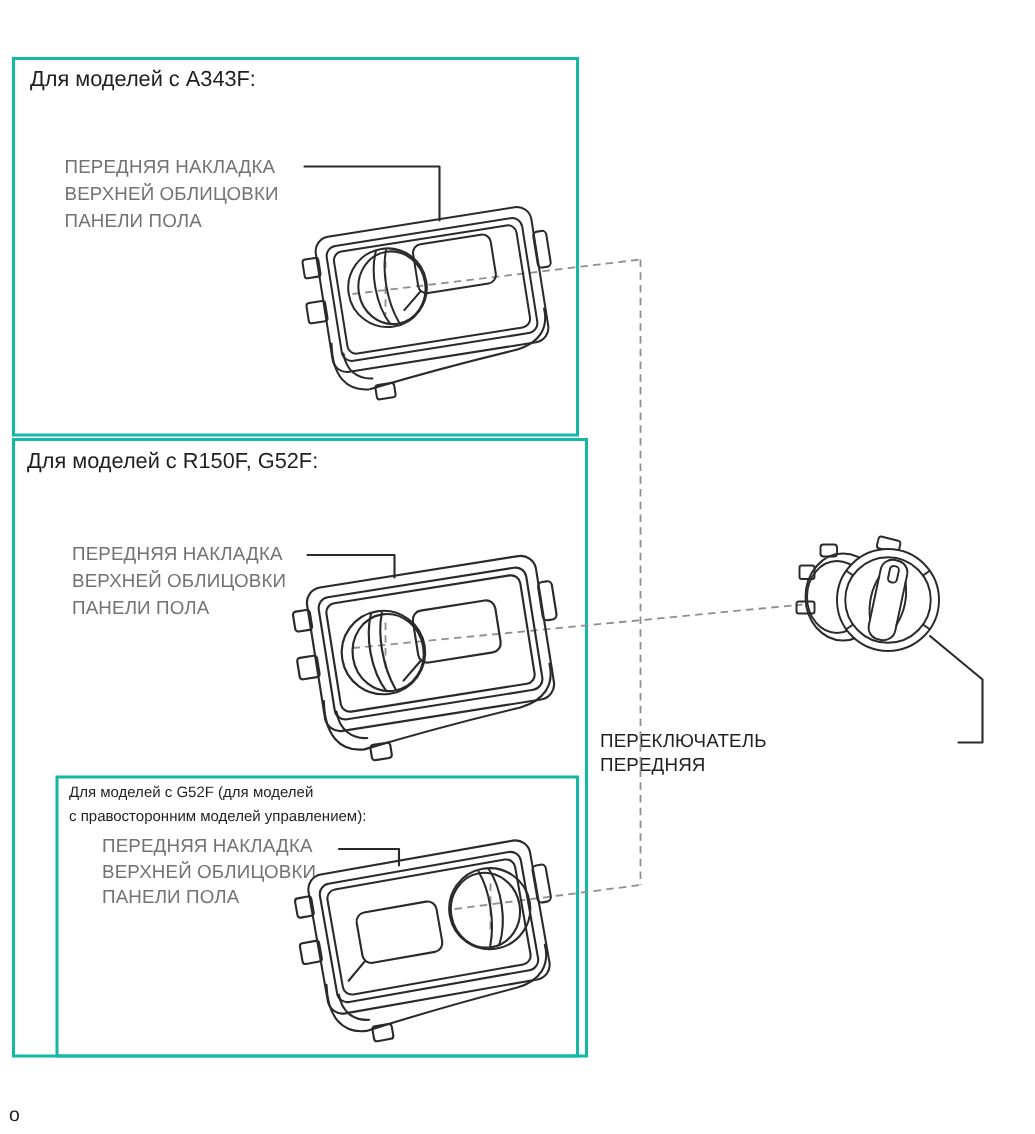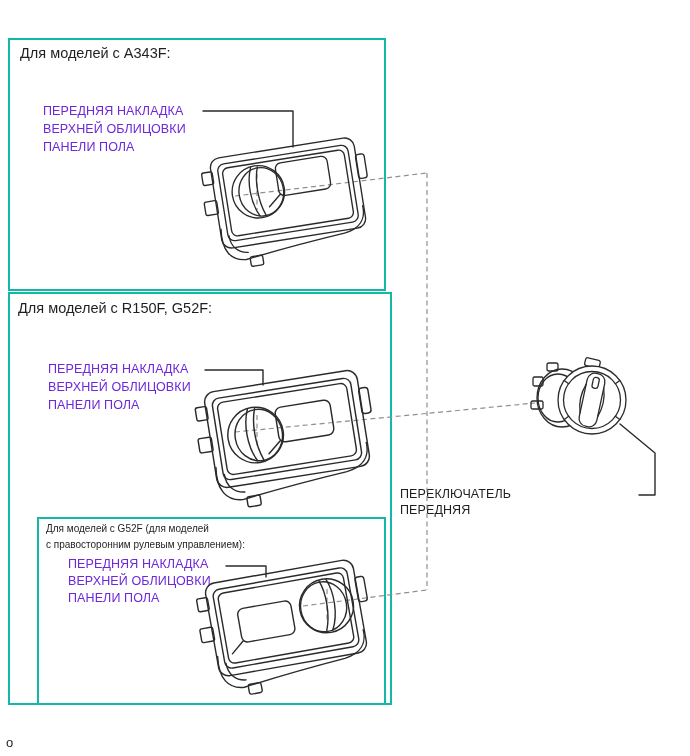--- a/index.html
+++ b/index.html
@@ -5,21 +5,21 @@
   html,body{margin:0;padding:0;background:#ffffff;}
   .stage{
     position:relative;width:690px;height:756px;background:#ffffff;
     font-family:"Liberation Sans", sans-serif;color:#1f1f1f;overflow:hidden;
   }
   .model-box{
     position:absolute;border:2px solid #14b8a6;box-sizing:border-box;background:transparent;
   }
   .box-title{position:absolute;font-size:14.5px;line-height:16.5px;white-space:nowrap;color:#1f1f1f;}
   .box-title div{white-space:nowrap;}
-  .callout{position:absolute;font-size:12.5px;line-height:18px;white-space:nowrap;color:#6d28d9;letter-spacing:0.1px;}
+  .callout{position:absolute;font-size:12.5px;line-height:18px;white-space:nowrap;color:#737373;letter-spacing:0.1px;}
   .callout div{white-space:nowrap;}
   .switch-callout{position:absolute;left:400px;top:487px;width:218px;text-align:left;
     font-size:12.5px;line-height:15.5px;color:#1f1f1f;letter-spacing:0.1px;}
   .footer-char{position:absolute;left:6px;top:735px;font-size:13px;color:#1f1f1f;}
   svg.overlay{position:absolute;left:0;top:0;pointer-events:none;}
 </style>
 </head>
 <body>
 
 <div class="stage">
@@ -42,21 +42,21 @@
     <div class="callout" style="left:38px;top:66px;">
       <div>ПЕРЕДНЯЯ НАКЛАДКА</div>
       <div>ВЕРХНЕЙ ОБЛИЦОВКИ</div>
       <div>ПАНЕЛИ ПОЛА</div>
     </div>
   </div>
 
   <div class="model-box" style="left:37px;top:517px;width:349px;height:188px;">
     <div class="box-title" style="left:7px;top:2px;font-size:10px;line-height:15.5px;">
       <div>Для моделей с G52F (для моделей</div>
-      <div>с правосторонним рулевым управлением):</div>
+      <div>с правосторонним моделей управлением):</div>
     </div>
     <div class="callout" style="left:29px;top:37px;line-height:17px;">
       <div>ПЕРЕДНЯЯ НАКЛАДКА</div>
       <div>ВЕРХНЕЙ ОБЛИЦОВКИ</div>
       <div>ПАНЕЛИ ПОЛА</div>
     </div>
   </div>
 
   <div class="switch-callout">
     <div>ПЕРЕКЛЮЧАТЕЛЬ</div>

